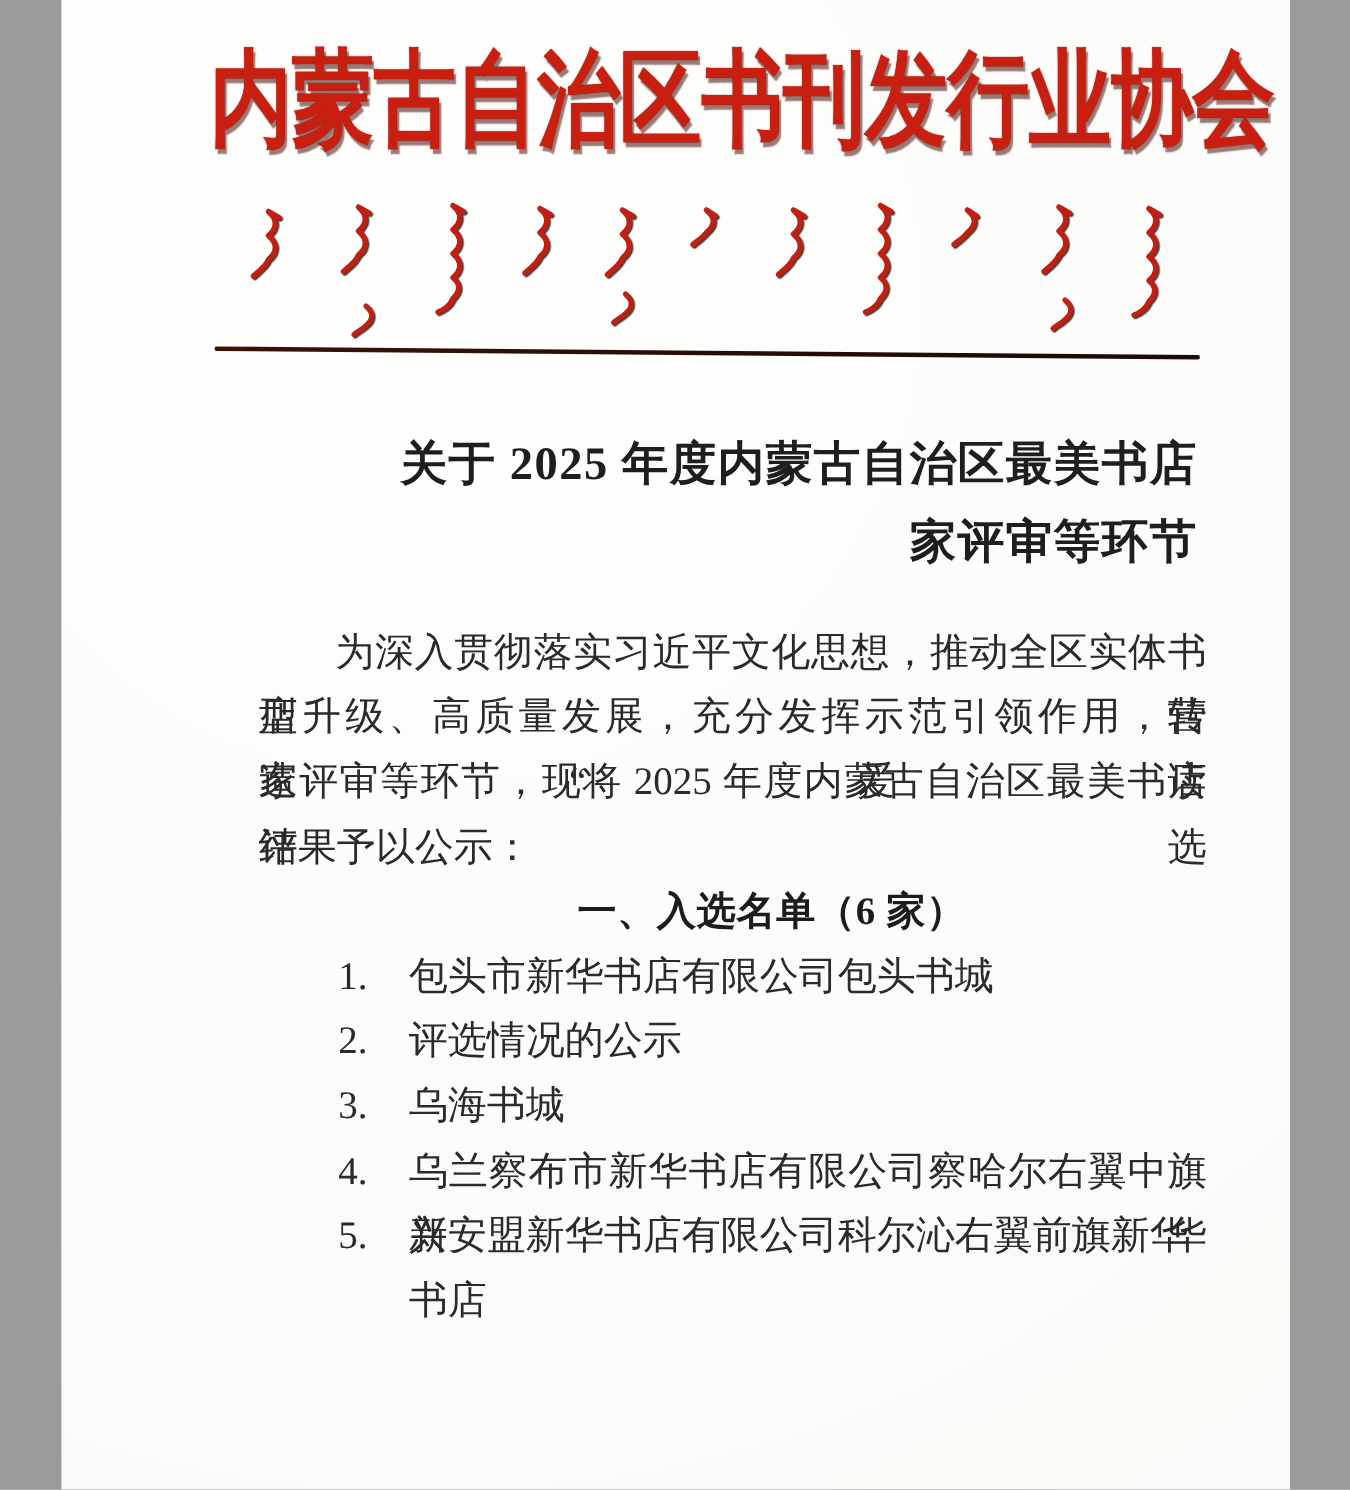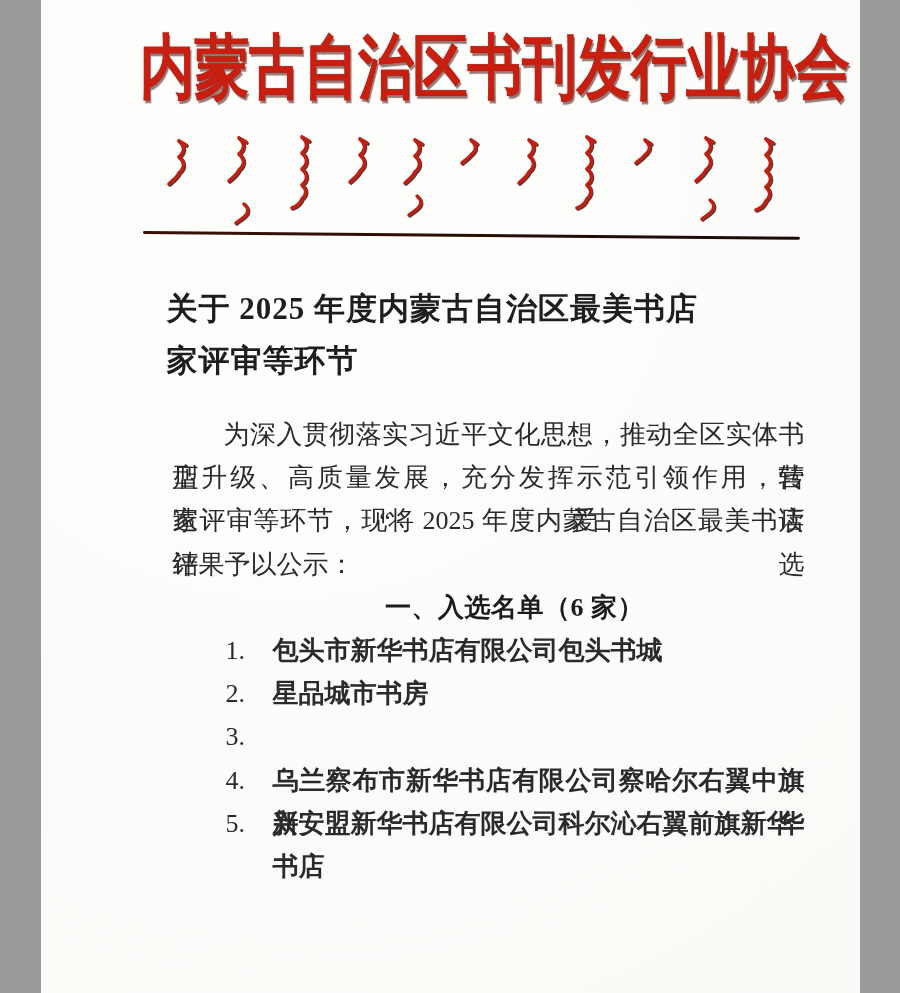--- a/index.html
+++ b/index.html
@@ -22,34 +22,34 @@
   }
   .mongolian{position:absolute;top:131px;left:0;}
   .mongolian g.mg{filter:drop-shadow(1.8px 1.8px 0px rgba(40,10,5,.8));}
   .divider{
     position:absolute;top:231px;left:102px;width:657px;height:3.4px;
     background:linear-gradient(90deg,#3c1109,#240c06 60%,#1b0a05);
     transform:rotate(.5deg);transform-origin:0 50%;border-radius:2px;
   }
   .doc-title{
     position:absolute;top:283px;left:126px;width:632px;
-    text-align:left;font-weight:bold;font-size:31px;line-height:52px;
+    text-align:right;font-weight:bold;font-size:31px;line-height:52px;
     letter-spacing:1px;color:#1e1e1e;
   }
   .textblock{
     position:absolute;top:413px;left:132px;width:632px;
     font-size:26px;line-height:43.2px;color:#2a2a2a;
   }
   .pline{height:43.2px;}
   .just{text-align:justify;text-align-last:justify;}
   .indent{text-indent:51px;}
   .heading{height:43.2px;font-weight:bold;padding-left:52px;letter-spacing:.5px;color:#1c1c1c;text-align:center;}
   .item{display:flex;height:43.2px;padding-left:53px;box-sizing:border-box;}
   .num{flex:0 0 47px;width:47px;}
-  .txt{flex:1;font-weight:bold;}
+  .txt{flex:1;}
   .item.stretch .txt{text-align:justify;text-align-last:justify;}
   .wrapline{height:43.2px;padding-left:10px;}
 </style>
 </head>
 <body>
 
 <div class="page">
 
   <div class="org-title">内蒙古自治区书刊发行业协会</div>
 
@@ -92,24 +92,25 @@
     <div class="pline">结果予以公示：</div>
 
     <div class="heading">一、入选名单（6 家）</div>
 
     <div class="item">
       <span class="num">1.</span>
       <span class="txt">包头市新华书店有限公司包头书城</span>
     </div>
     <div class="item">
       <span class="num">2.</span>
-      <span class="txt">星品城市书房</span>
+      <span class="txt">评选情况的公示</span>
     </div>
     <div class="item">
       <span class="num">3.</span>
+      <span class="txt">乌海书城</span>
     </div>
     <div class="item stretch">
       <span class="num">4.</span>
       <span class="txt">乌兰察布市新华书店有限公司察哈尔右翼中旗新华</span>
     </div>
     <div class="item">
       <span class="num">5.</span>
       <span class="txt">兴安盟新华书店有限公司科尔沁右翼前旗新华书店</span>
     </div>
   </div>

